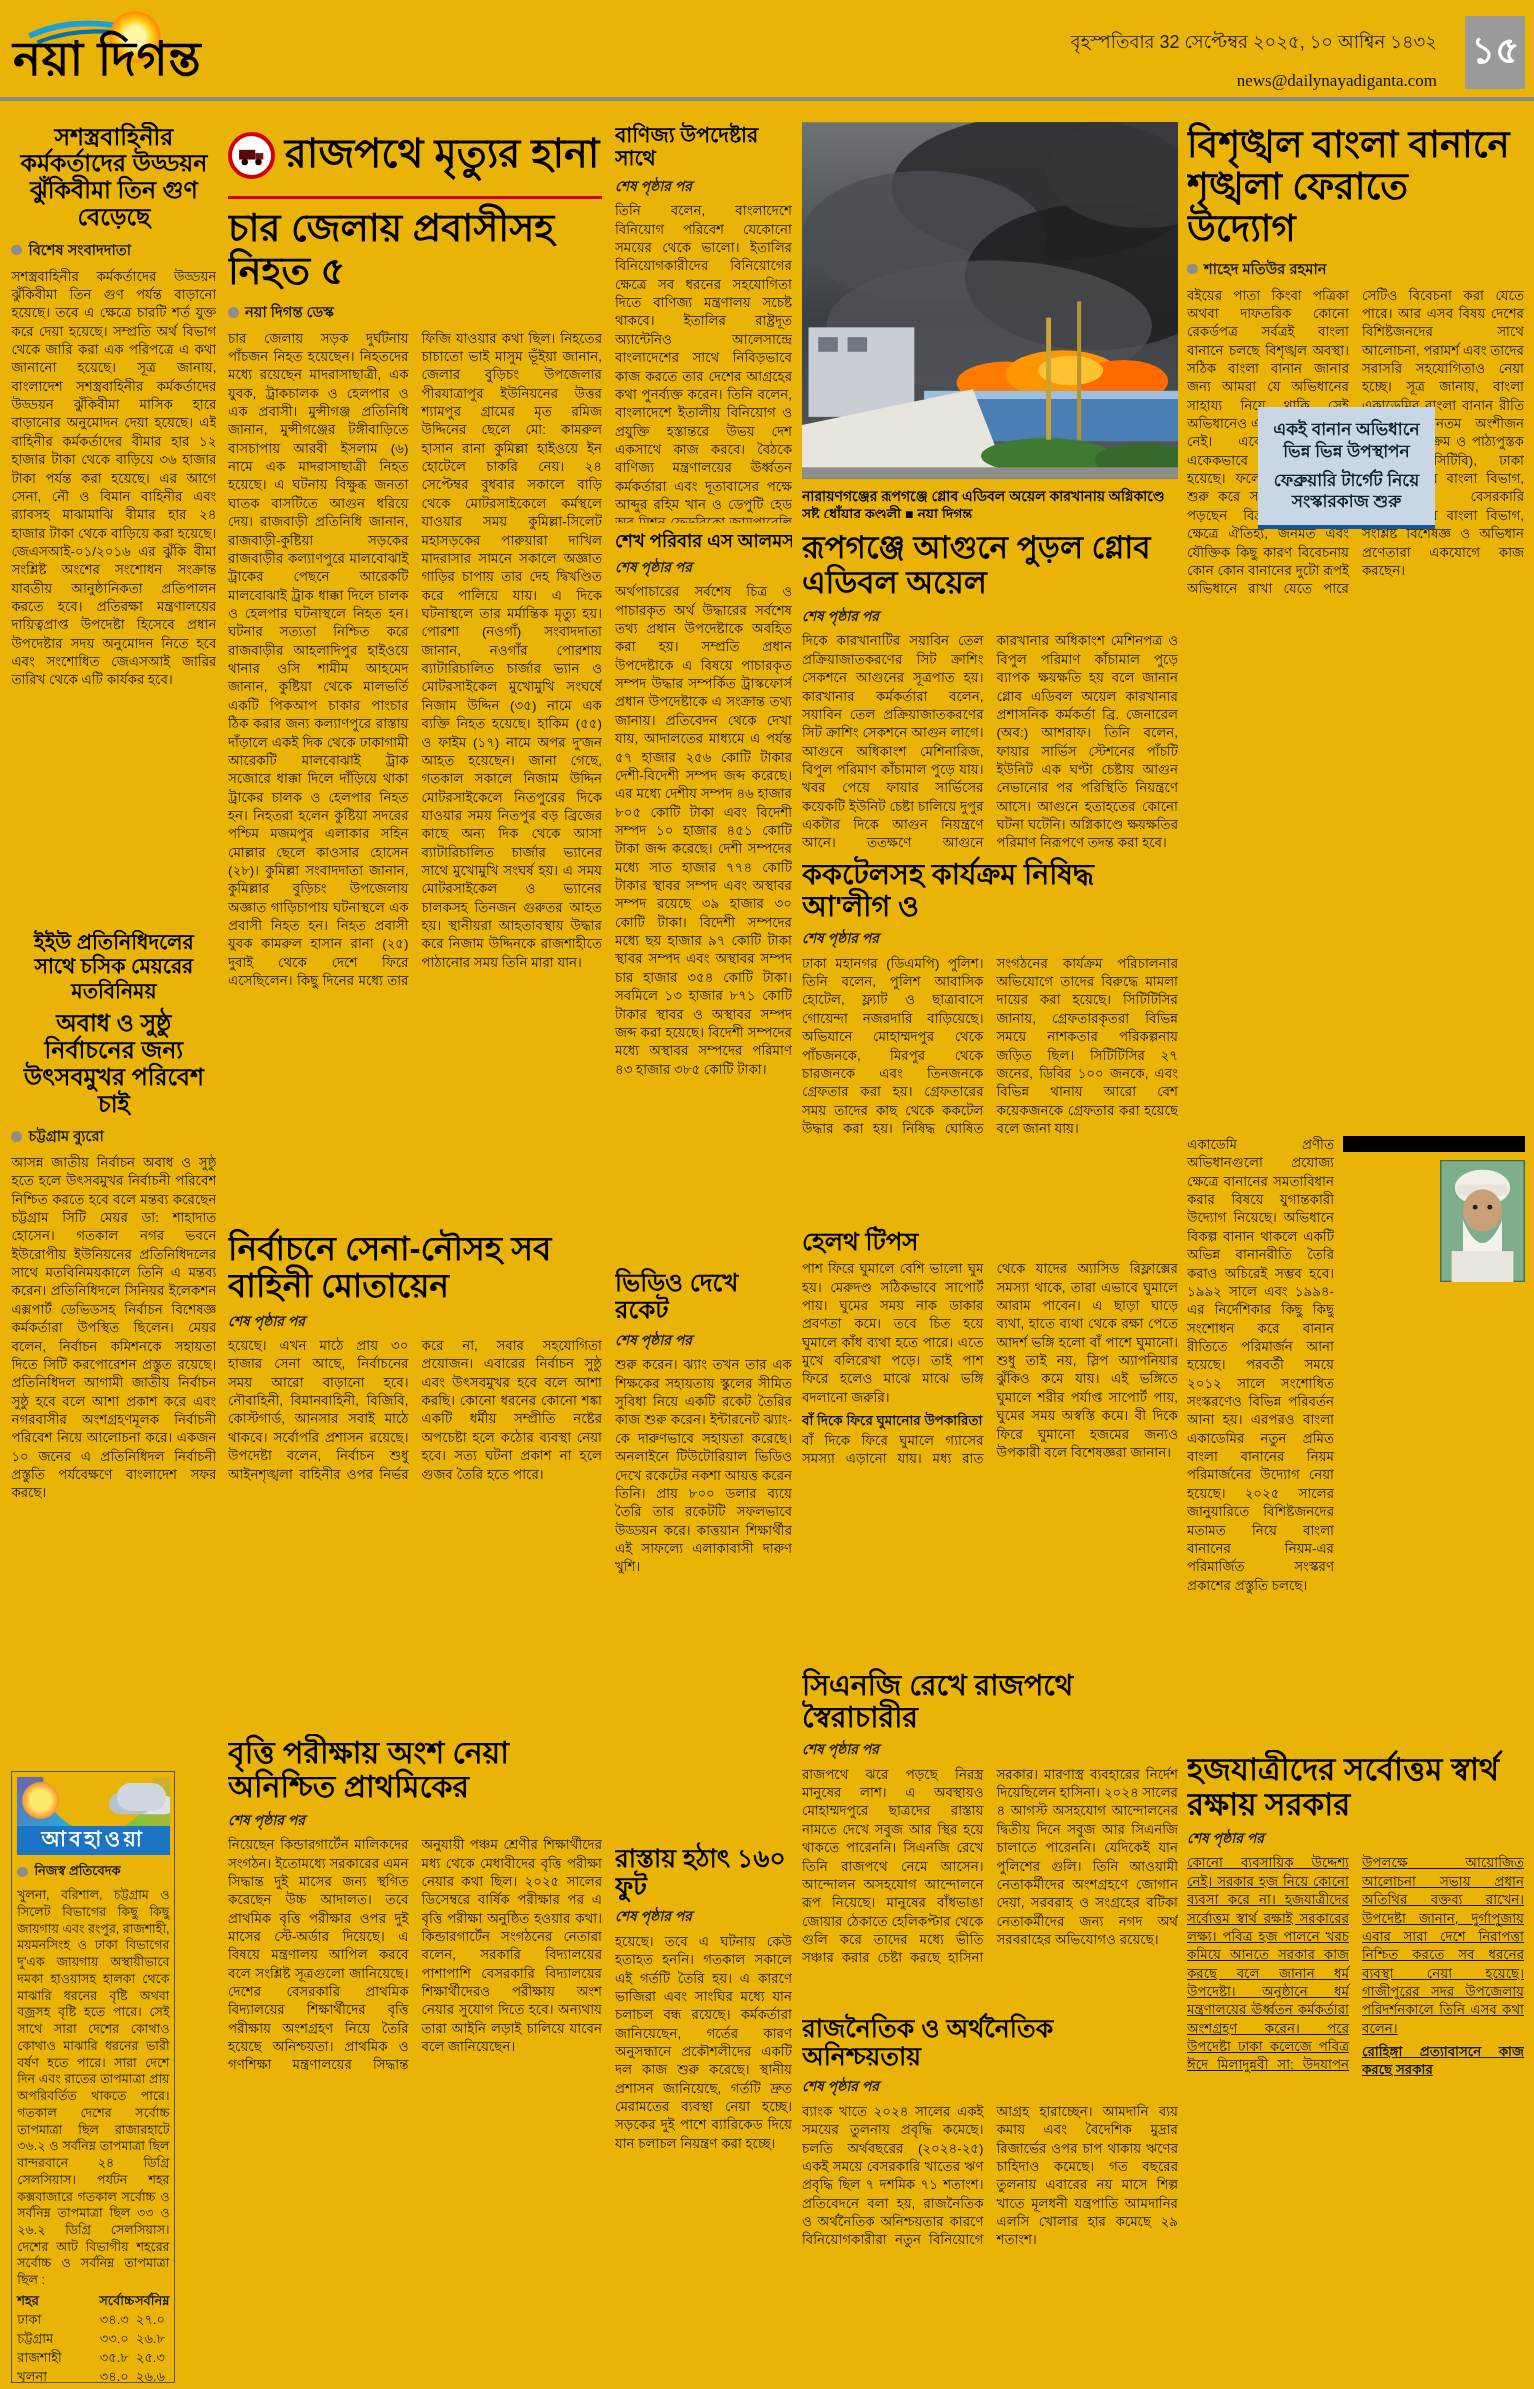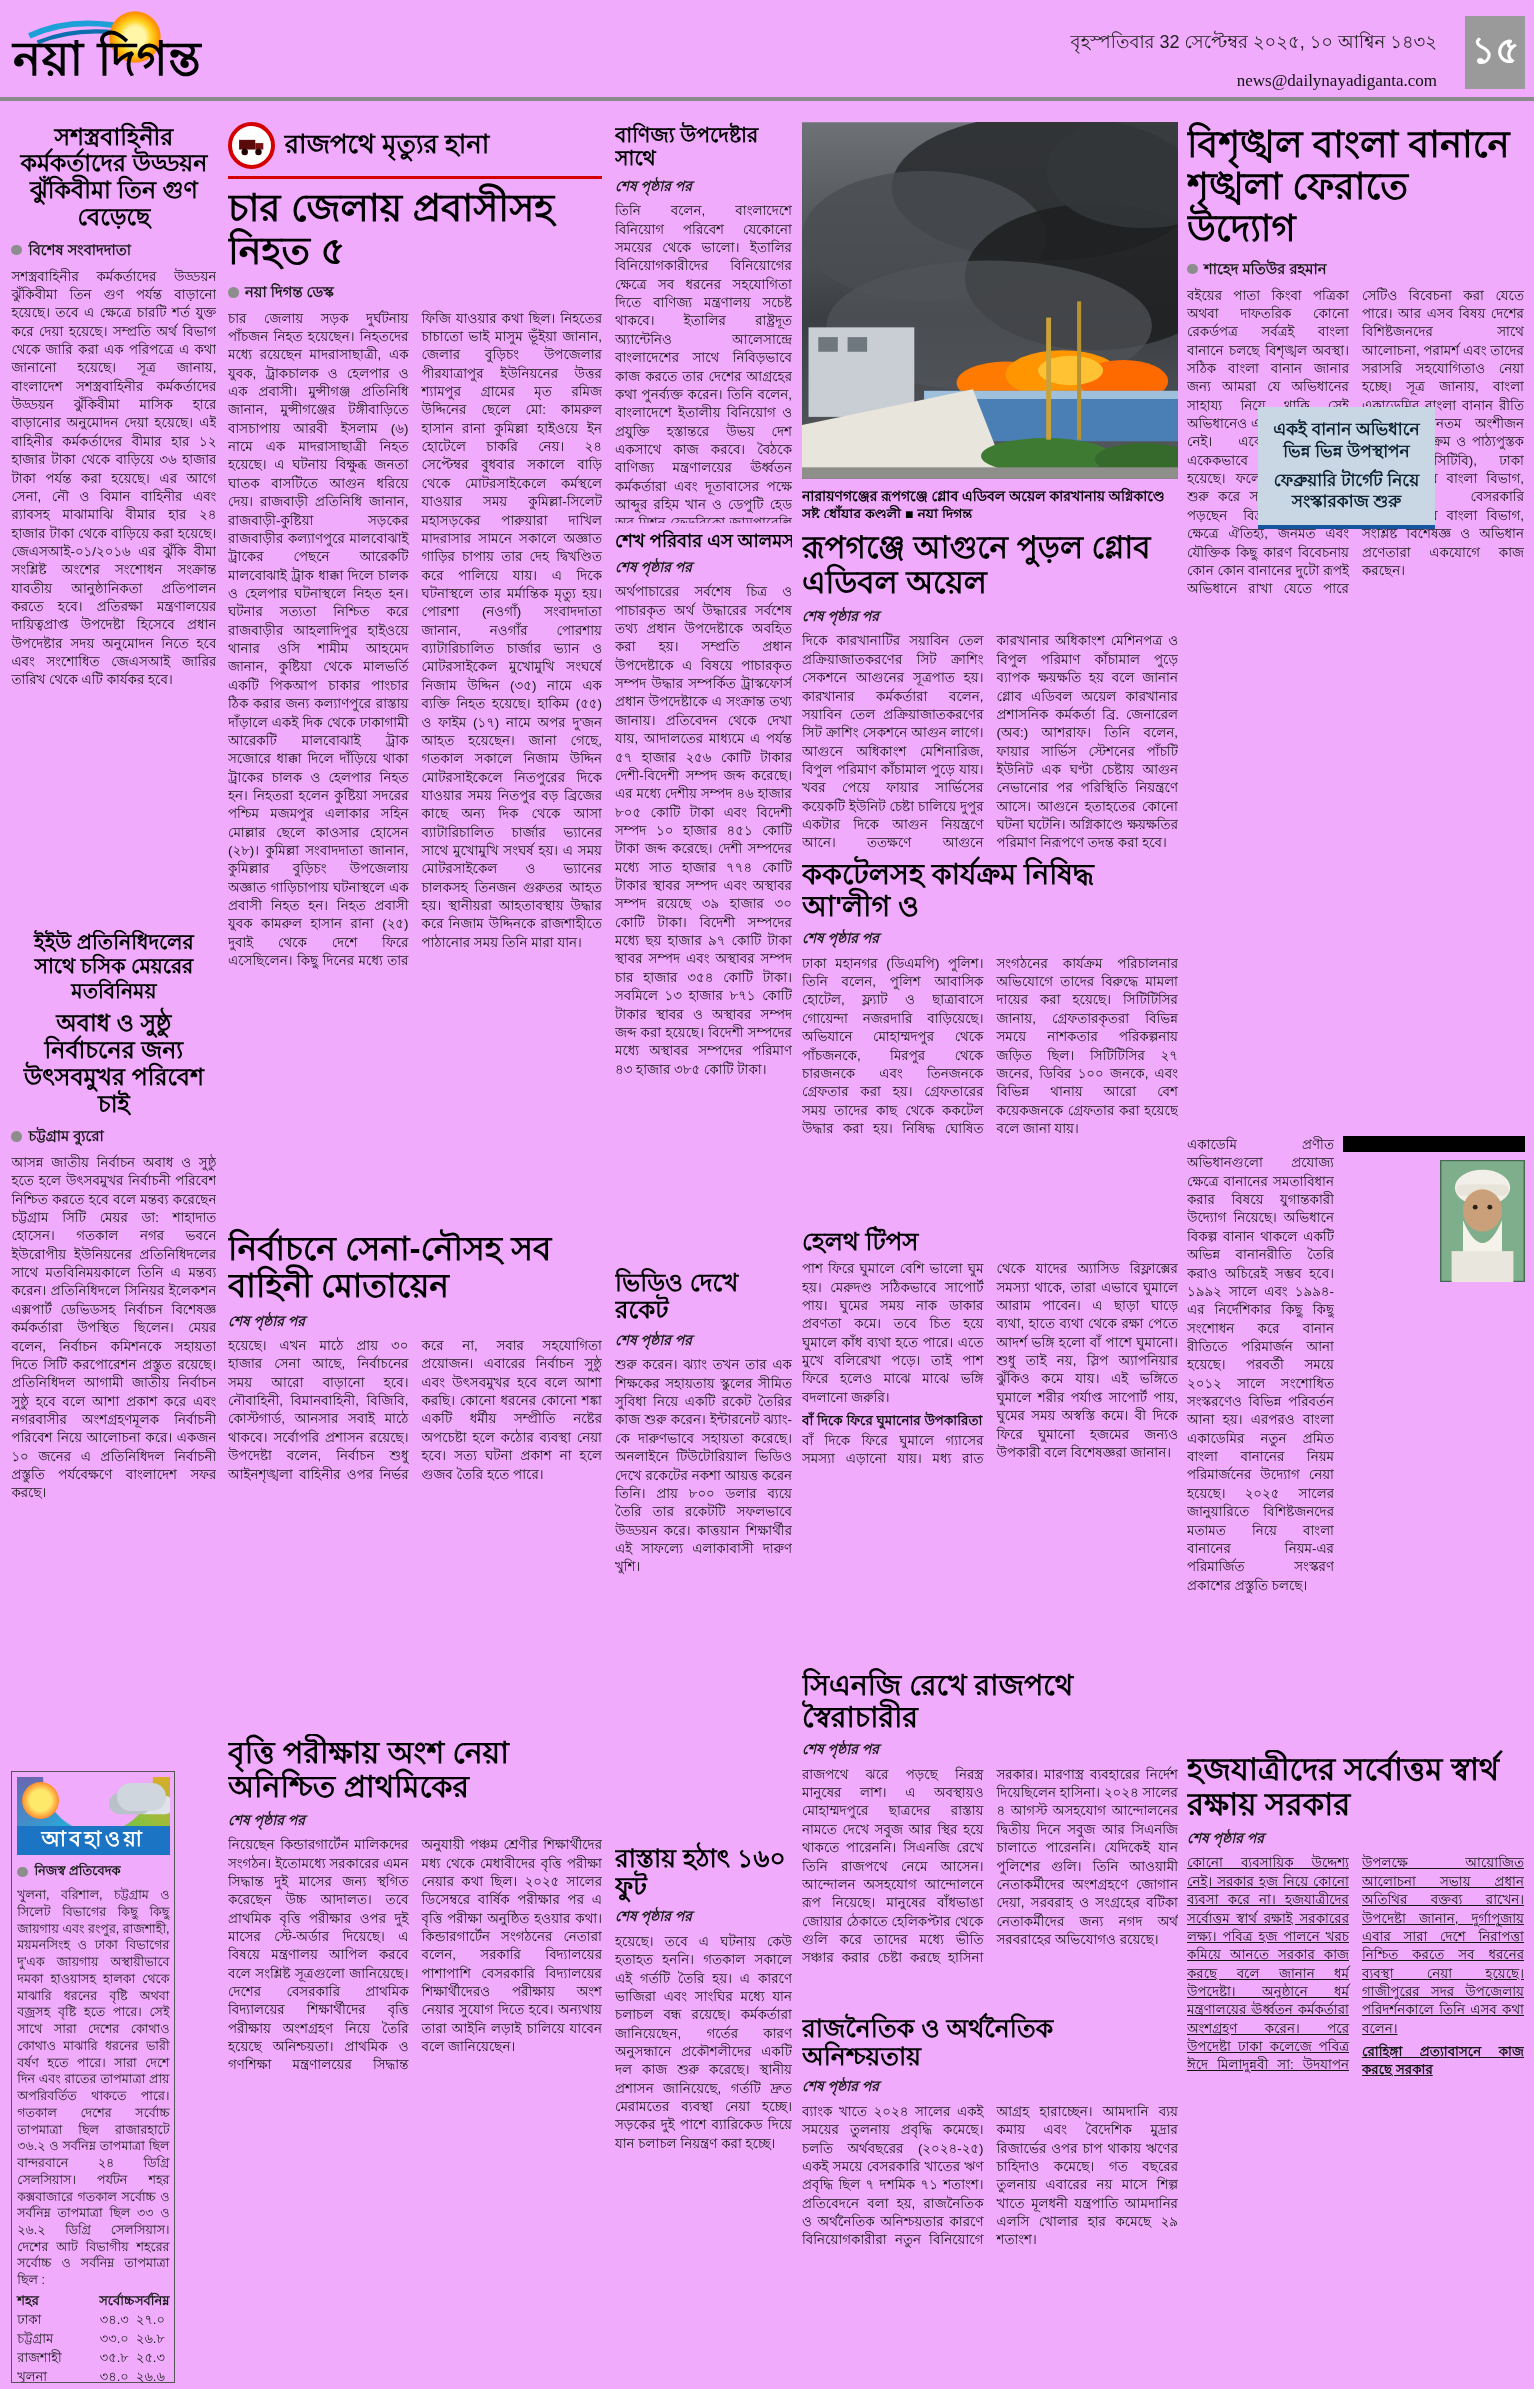--- a/index.html
+++ b/index.html
@@ -1,16 +1,16 @@
 <!DOCTYPE html>
 <html style="font-size:13px"><head>
 <meta charset="utf-8">
 <style>
   html,body{margin:0;padding:0;background:#e9e9e9;}
-  .page{position:relative;width:1535px;height:2389px;background:#f0abfc;margin:0 auto;
+  .page{position:relative;width:1535px;height:2389px;background:#eab308;margin:0 auto;
         font-family:"Liberation Sans","DejaVu Sans",sans-serif;color:#1a1a1a;overflow:hidden;}
   .art{position:absolute;overflow:hidden;}
   .hl{font-weight:700;color:#000;line-height:1.14;margin:1.6px 0 4.9px 0;}
   .center{text-align:center;}
   .kicker{font-weight:700;color:#000;line-height:1.2;}
   .byline{display:flex;align-items:center;gap:6.5px;font-weight:700;font-size:14.7px;margin:6.5px 0 4.9px 0;}
   .bullet{width:10.6px;height:10.6px;border-radius:50%;background:#8d8d8d;flex:0 0 auto;}
   .cont{font-style:italic;font-weight:700;font-size:14px;margin:1.6px 0 3.3px 0;}
   .body{font-size:13.4px;line-height:1.37;text-align:justify;color:#141414;}
   .cols2{column-count:2;column-gap:13px;}
@@ -23,21 +23,21 @@
   .pagebadge{position:absolute;right:9.8px;top:16.3px;width:60px;height:73px;background:#9a9a9a;
              color:#fff;font-weight:700;font-size:37px;display:flex;align-items:center;justify-content:center;}
   .logo{position:absolute;left:13px;top:8.1px;width:269px;height:85px;}
   .logo .sun{position:absolute;left:96px;top:3.3px;width:52px;height:52px;border-radius:50%;
     background:radial-gradient(circle at 50% 50%, #fff6a8 0 28%, #ffd21e 45%, #ff8c00 68%, rgba(255,140,0,0) 72%);}
   .logo .txt{position:absolute;left:0;top:14.7px;font-size:47px;font-weight:800;color:#000;letter-spacing:0.8px;}
   
   .banner{display:flex;align-items:center;gap:9.8px;border-bottom:3.3px solid #d40000;padding-bottom:6.5px;margin-bottom:8.1px;}
   .accicon{width:47px;height:47px;border-radius:50%;border:4.9px solid #d40000;box-sizing:border-box;
            display:flex;align-items:center;justify-content:center;background:#fff;flex:0 0 auto;}
-  .banner-title{font-size:26px;font-weight:700;color:#000;}
+  .banner-title{font-size:40px;font-weight:700;color:#000;}
   
   .caption{font-size:14px;font-weight:700;line-height:1.3;margin-top:4.9px;color:#000;}
   .credit{font-weight:700;}
   
   .infobox{position:absolute;left:1258px;top:407px;width:177px;height:122px;background:#c9d6e3;
            border-bottom:4.9px solid #1656a0;display:flex;flex-direction:column;justify-content:center;
            align-items:center;text-align:center;padding:4.9px;box-sizing:border-box;z-index:5;}
   .infobox .l1{font-weight:700;font-size:17px;color:#0d2233;line-height:1.25;}
   .infobox .l2{font-weight:700;font-size:17px;color:#0d2233;line-height:1.25;margin-top:8.1px;}
   

